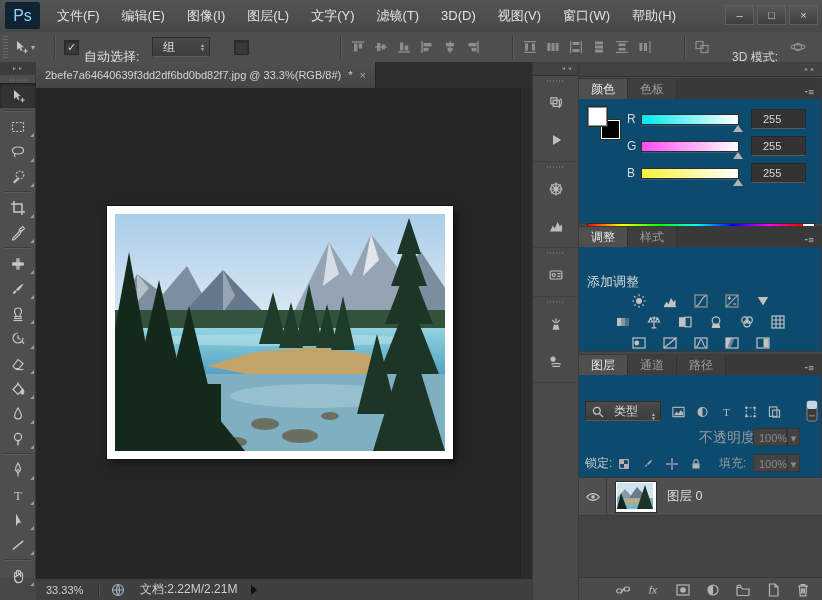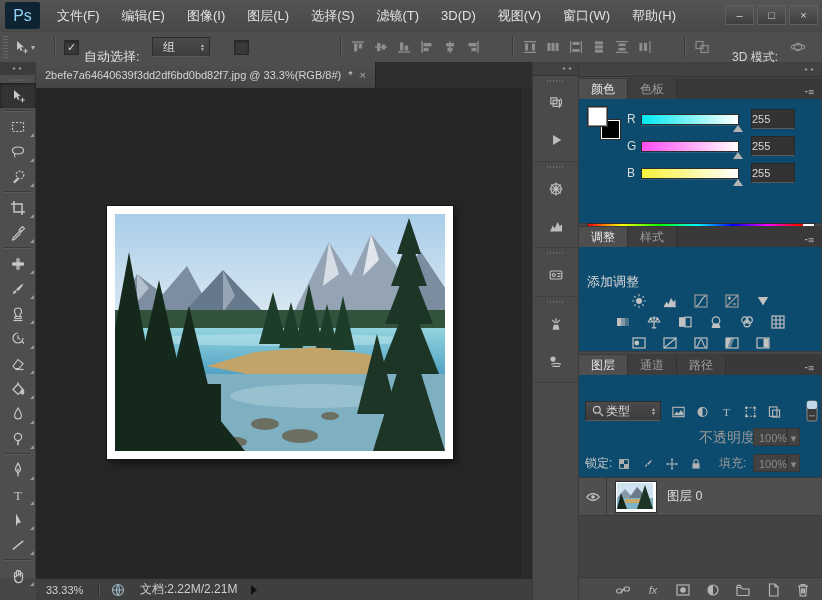--- a/index.html
+++ b/index.html
@@ -98,34 +98,34 @@
             box-shadow:0 0 0 1px #fff inset;z-index:1;}
   .chrow{position:absolute;left:48px;height:20px;display:flex;align-items:center;}
   .chlabel{width:14px;font-size:12px;color:#dadada;}
   .chtrack{position:relative;width:96px;height:9px;border:1px solid #2c2c2c;box-shadow:0 1px 0 rgba(255,255,255,.12);}
   .ch-R{background:linear-gradient(90deg,#00e8f0,#ffffff);}
   .ch-G{background:linear-gradient(90deg,#ff4df2,#ffffff);}
   .ch-B{background:linear-gradient(90deg,#f6f23a,#ffffff);}
   .chthumb{position:absolute;right:-5px;bottom:-8px;width:0;height:0;
            border-left:5px solid transparent;border-right:5px solid transparent;border-bottom:7px solid #b2b2b2;}
   .chfield{margin-left:12px;width:42px;height:18px;background:#333;border:1px solid #272727;border-bottom-color:#5a5a5a;
-           font-size:11px;color:#d8d8d8;line-height:18px;padding-left:0;box-sizing:content-box;}
+           font-size:11px;color:#d8d8d8;line-height:18px;padding-left:11px;box-sizing:content-box;}
   #spectrum{left:8px;top:124px;width:226px;height:13px;border:1px solid #2c2c2c;
      background:linear-gradient(90deg,#f00 0%,#ff0 15%,#0f0 32%,#0ff 48%,#00f 64%,#f0f 80%,#f00 93%,#f00 100%);}
   #spec-white{position:absolute;right:0px;top:0;width:11px;height:6px;background:#fff;}
   #spec-black{position:absolute;right:0px;bottom:0;width:7px;height:7px;background:#000;}
 
   
   #adj-header{left:8px;top:26px;font-size:13px;color:#d6d6d6;}
   .adjrow{position:absolute;left:0;width:243px;display:flex;justify-content:center;gap:7px;}
   .adjbtn{width:24px;height:19px;display:flex;align-items:center;justify-content:center;}
   .adjbtn .icon{color:#c2c2c2;}
 
   
-  #lyr-filter-select{left:6px;top:26px;width:76px;height:20px;padding-left:4px;gap:0;}
+  #lyr-filter-select{left:6px;top:26px;width:76px;height:20px;padding-left:4px;gap:8px;align-items:flex-end;}
   #lyr-filter-icons{left:92px;top:29px;display:flex;gap:9px;}
   #lyr-filter-icons .icon{color:#b8b8b8;}
   #lyr-toggle{right:3px;top:25px;}
   #lyr-blend{left:6px;top:52px;width:106px;height:20px;padding-left:8px;}
   #lyr-opacity-label{left:120px;top:52px;line-height:20px;font-size:14px;color:#9a9a9a;}
   .graybox{height:18px;background:#424242;border:1px solid #363636;font-size:11px;color:#8a8a8a;
            line-height:18px;box-sizing:border-box;}
   #lyr-opacity-value{left:174px;top:53px;width:34px;padding-left:5px;}
   #lyr-opacity-dd{left:208px;top:53px;width:13px;text-align:center;}
   #lyr-lock-label{left:6px;top:78px;line-height:20px;font-size:12px;color:#c9c9c9;}
@@ -148,21 +148,21 @@
 
 <div id="app">
 
   <div id="menubar" class="abs">
     <div id="logo" class="abs">Ps</div>
     <div id="menu-items" class="abs">
         <div class="menu-item">文件(F)</div>
         <div class="menu-item">编辑(E)</div>
         <div class="menu-item">图像(I)</div>
         <div class="menu-item">图层(L)</div>
-        <div class="menu-item">选择(S)</div>
+        <div class="menu-item">文字(Y)</div>
         <div class="menu-item">滤镜(T)</div>
         <div class="menu-item">3D(D)</div>
         <div class="menu-item">视图(V)</div>
         <div class="menu-item">窗口(W)</div>
         <div class="menu-item">帮助(H)</div>
       </div>
     <div id="win-controls" class="abs">
         <div class="winbtn">–</div>
         <div class="winbtn">□</div>
         <div class="winbtn">×</div>

